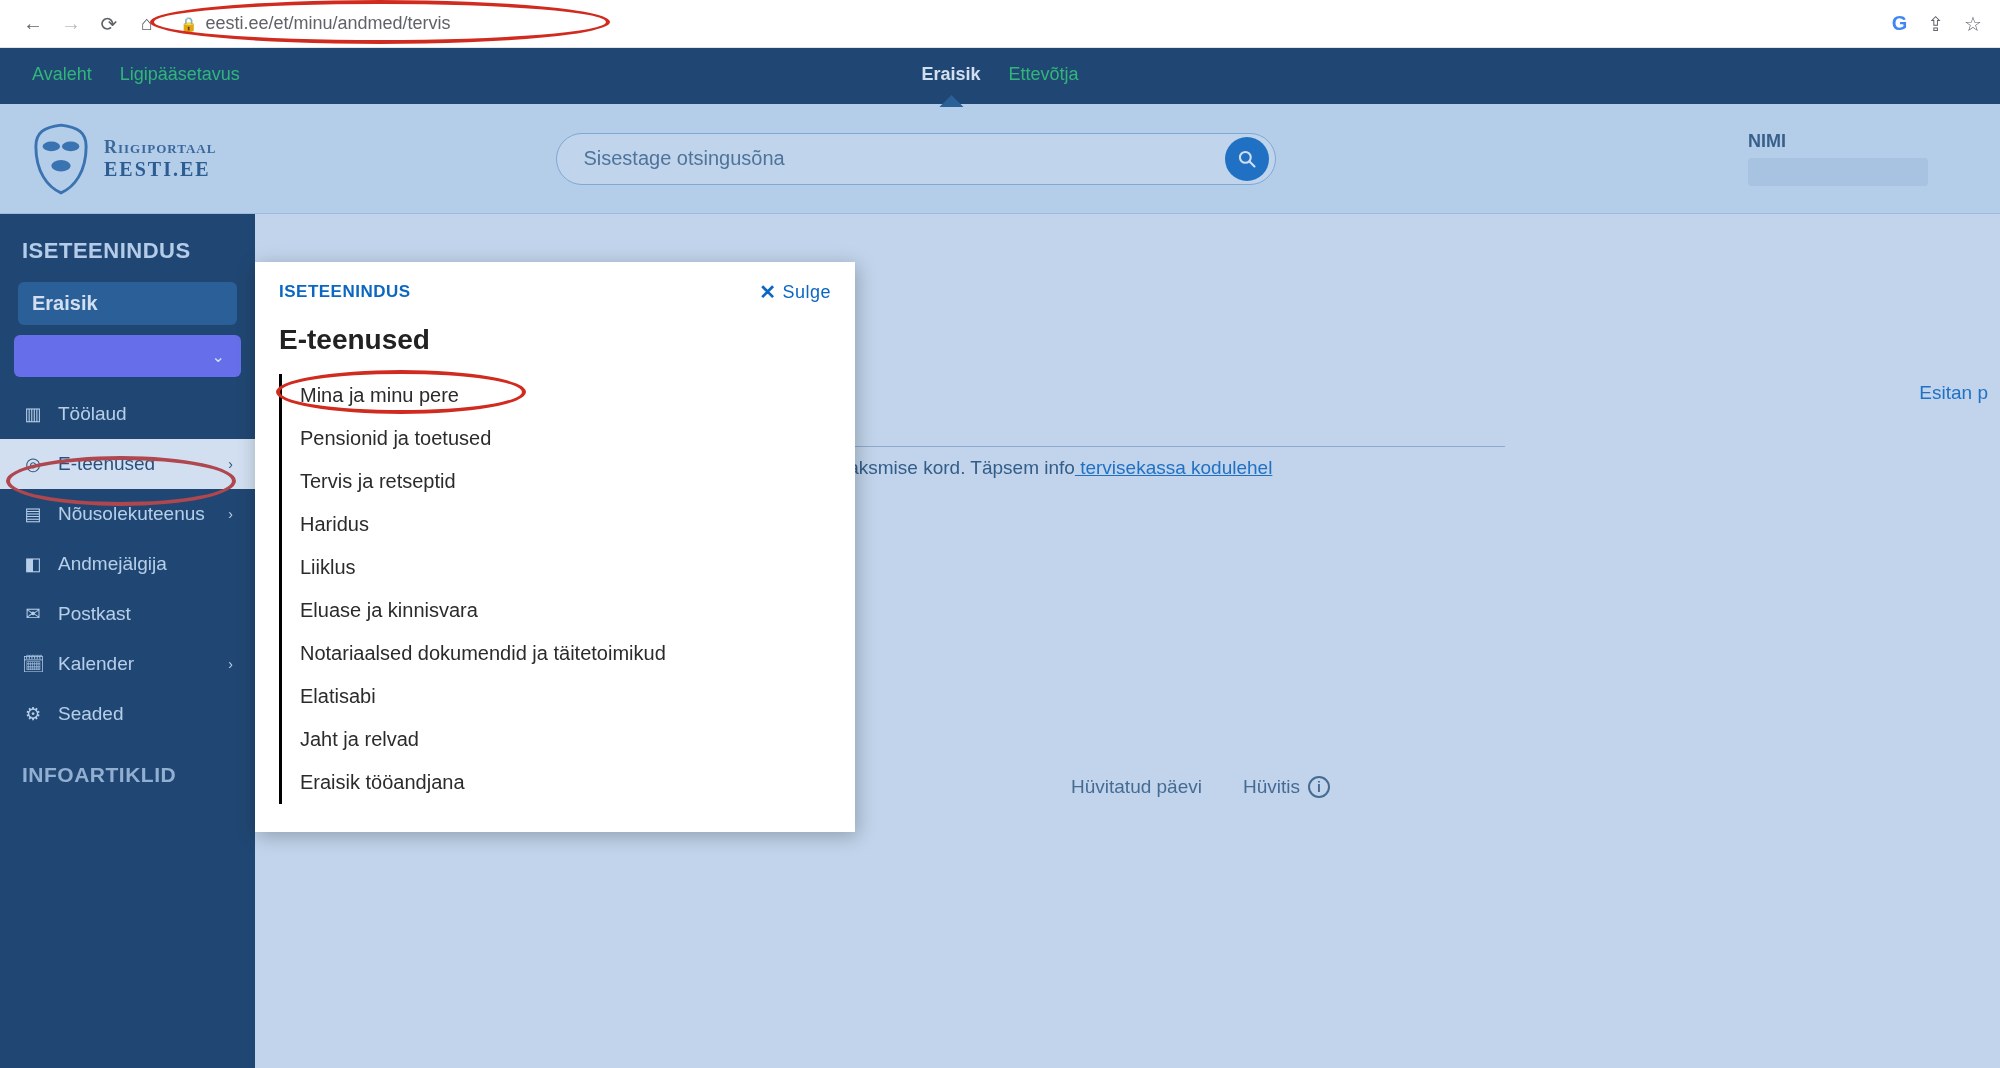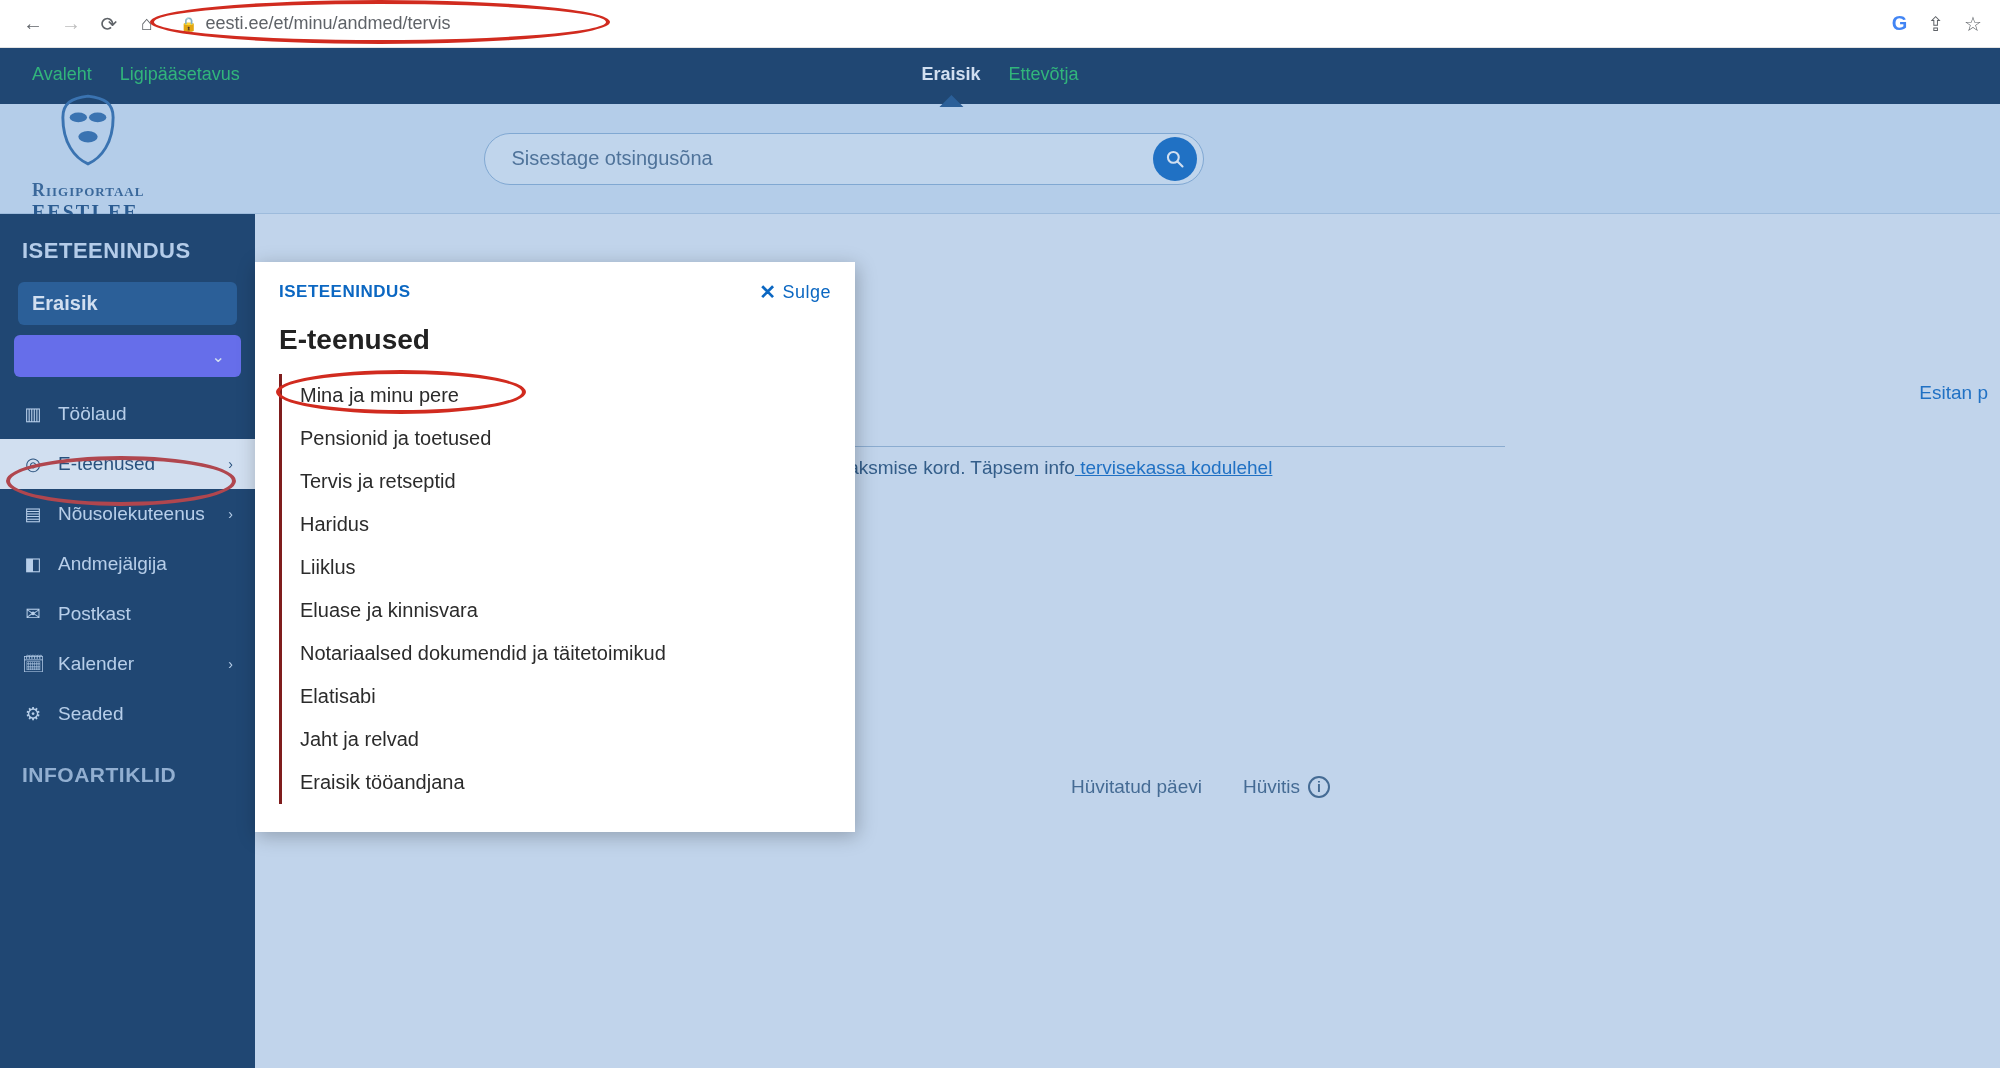--- a/index.html
+++ b/index.html
@@ -23,21 +23,21 @@
   
   .topnav { background: #0a2d52; height: 56px; display: flex; align-items: center; padding: 0 32px; color: #cfe0f0; font-size: 18px; }
   .topnav .left { display:flex; gap: 28px; }
   .topnav .center { position: absolute; left: 50%; transform: translateX(-50%); display:flex; gap: 28px; }
   .topnav .tab { position: relative; padding-bottom: 4px; color: #22c55e; }
   .topnav .tab.active { color: #fff; font-weight: bold; }
   .topnav .tab.active::after { content:''; position:absolute; left:50%; transform:translateX(-50%); bottom:-18px; width:0;height:0;border-left:12px solid transparent;border-right:12px solid transparent;border-bottom:12px solid #194e86; }
 
   
   .header { background: #d7e6f5; height: 110px; display: flex; align-items: center; padding: 0 32px; border-bottom: 1px solid #b8cee4; }
-  .logo-wrap { display:flex; align-items:center; gap: 14px; flex-direction: column;}
+  .logo-wrap { display:flex; align-items:center; gap: 14px;}
   .coa { width:58px; height:72px; }
   .logo-text div:first-child { font-family: Georgia, 'Times New Roman', serif; font-variant: small-caps; letter-spacing: 1px; color:#2e5b8a; font-size:18px; font-weight:600; }
   .logo-text div:last-child  { font-family: Georgia, serif; color:#1a4a7d; font-size:20px; font-weight:bold; letter-spacing: 2px; }
   .search-wrap { margin-left: 340px; }
   .search-box { width: 720px; height: 52px; border-radius: 30px; border: 1px solid #8fb3d6; background: #e8f1fa; display:flex; align-items:center; padding: 0 6px 0 26px; }
   .search-box input { flex:1; border:none; background:transparent; font-size:20px; color:#3a3a3a; outline:none; }
   .search-box input::placeholder { color:#4b6a88; }
   .search-btn { width:44px;height:44px;border-radius:50%;background:#0b67c2;display:flex;align-items:center;justify-content:center;color:#fff; }
   .user-block { margin-left:auto; color:#2d5073; font-size:18px; font-weight:600; margin-right:40px;}
   .user-block .mask { width:180px;height:28px;background:#c6d8ec;margin-top:6px;border-radius:4px; }
@@ -54,21 +54,21 @@
   .side-item.active { background:#fff; color:#163b61; }
   .side-item .arrow { margin-left:auto; color:inherit; font-size:14px; }
   .side-item .ico { width:22px; text-align:center; font-size:18px; }
   .sidebar .subheading { padding: 24px 22px 0 22px; font-weight:700; font-size:21px; color:#a8bdd4; letter-spacing:0.5px; }
 
   
   .flyout { position:absolute; left:255px; top: 214px; width: 600px; background:#fff; z-index: 20; box-shadow: 2px 4px 18px rgba(0,0,0,0.25); padding: 18px 24px 28px 24px; }
   .fly-head { display:flex; align-items:center; color:#0b67c2; font-size:17px; font-weight:600; letter-spacing:0.5px; }
   .fly-close { margin-left:auto; display:flex; align-items:center; gap:6px; color:#0b67c2; font-size:18px; font-weight:400; cursor:pointer; }
   .fly-title { margin-top: 20px; font-size:28px; font-weight:700; color:#222; }
-  .fly-list { margin-top: 18px; border-left:3px solid #7f1d1d; }
+  .fly-list { margin-top: 18px; border-left:3px solid #000000; }
   .fly-item { padding: 10px 0 10px 18px; font-size:20px; color:#2b2b2b; cursor:pointer; }
 
   
   .main { flex:1; background:#e9f0f8; position:relative; padding: 40px 0 0 40px; color:#244b71; }
   .main .frag { position:absolute; }
 
   
   .gicon { font-family: Arial; font-weight:700; }
 </style>
 </head>
@@ -124,20 +124,24 @@
       <div class="search-box">
         <input placeholder="Sisestage otsingusõna" style="">
         <div class="search-btn">
           <svg width="20" height="20" viewBox="0 0 24 24">
             <circle cx="10" cy="10" r="6.5" fill="none" stroke="#fff" stroke-width="2.5"></circle>
             <line x1="15" y1="15" x2="21" y2="21" stroke="#fff" stroke-width="2.5" stroke-linecap="round"></line>
           </svg>
         </div>
       </div>
     </div>
+    <div class="user-block">
+      <span>NIMI</span>
+      <div class="mask"></div>
+    </div>
   </div>
 
   <div class="body">
     <div class="sidebar">
       <div class="heading">ISETEENINDUS</div>
       <div class="side-btn">Eraisik</div>
       <div class="side-user">
         <span class="chev">⌄</span>
       </div>
 

